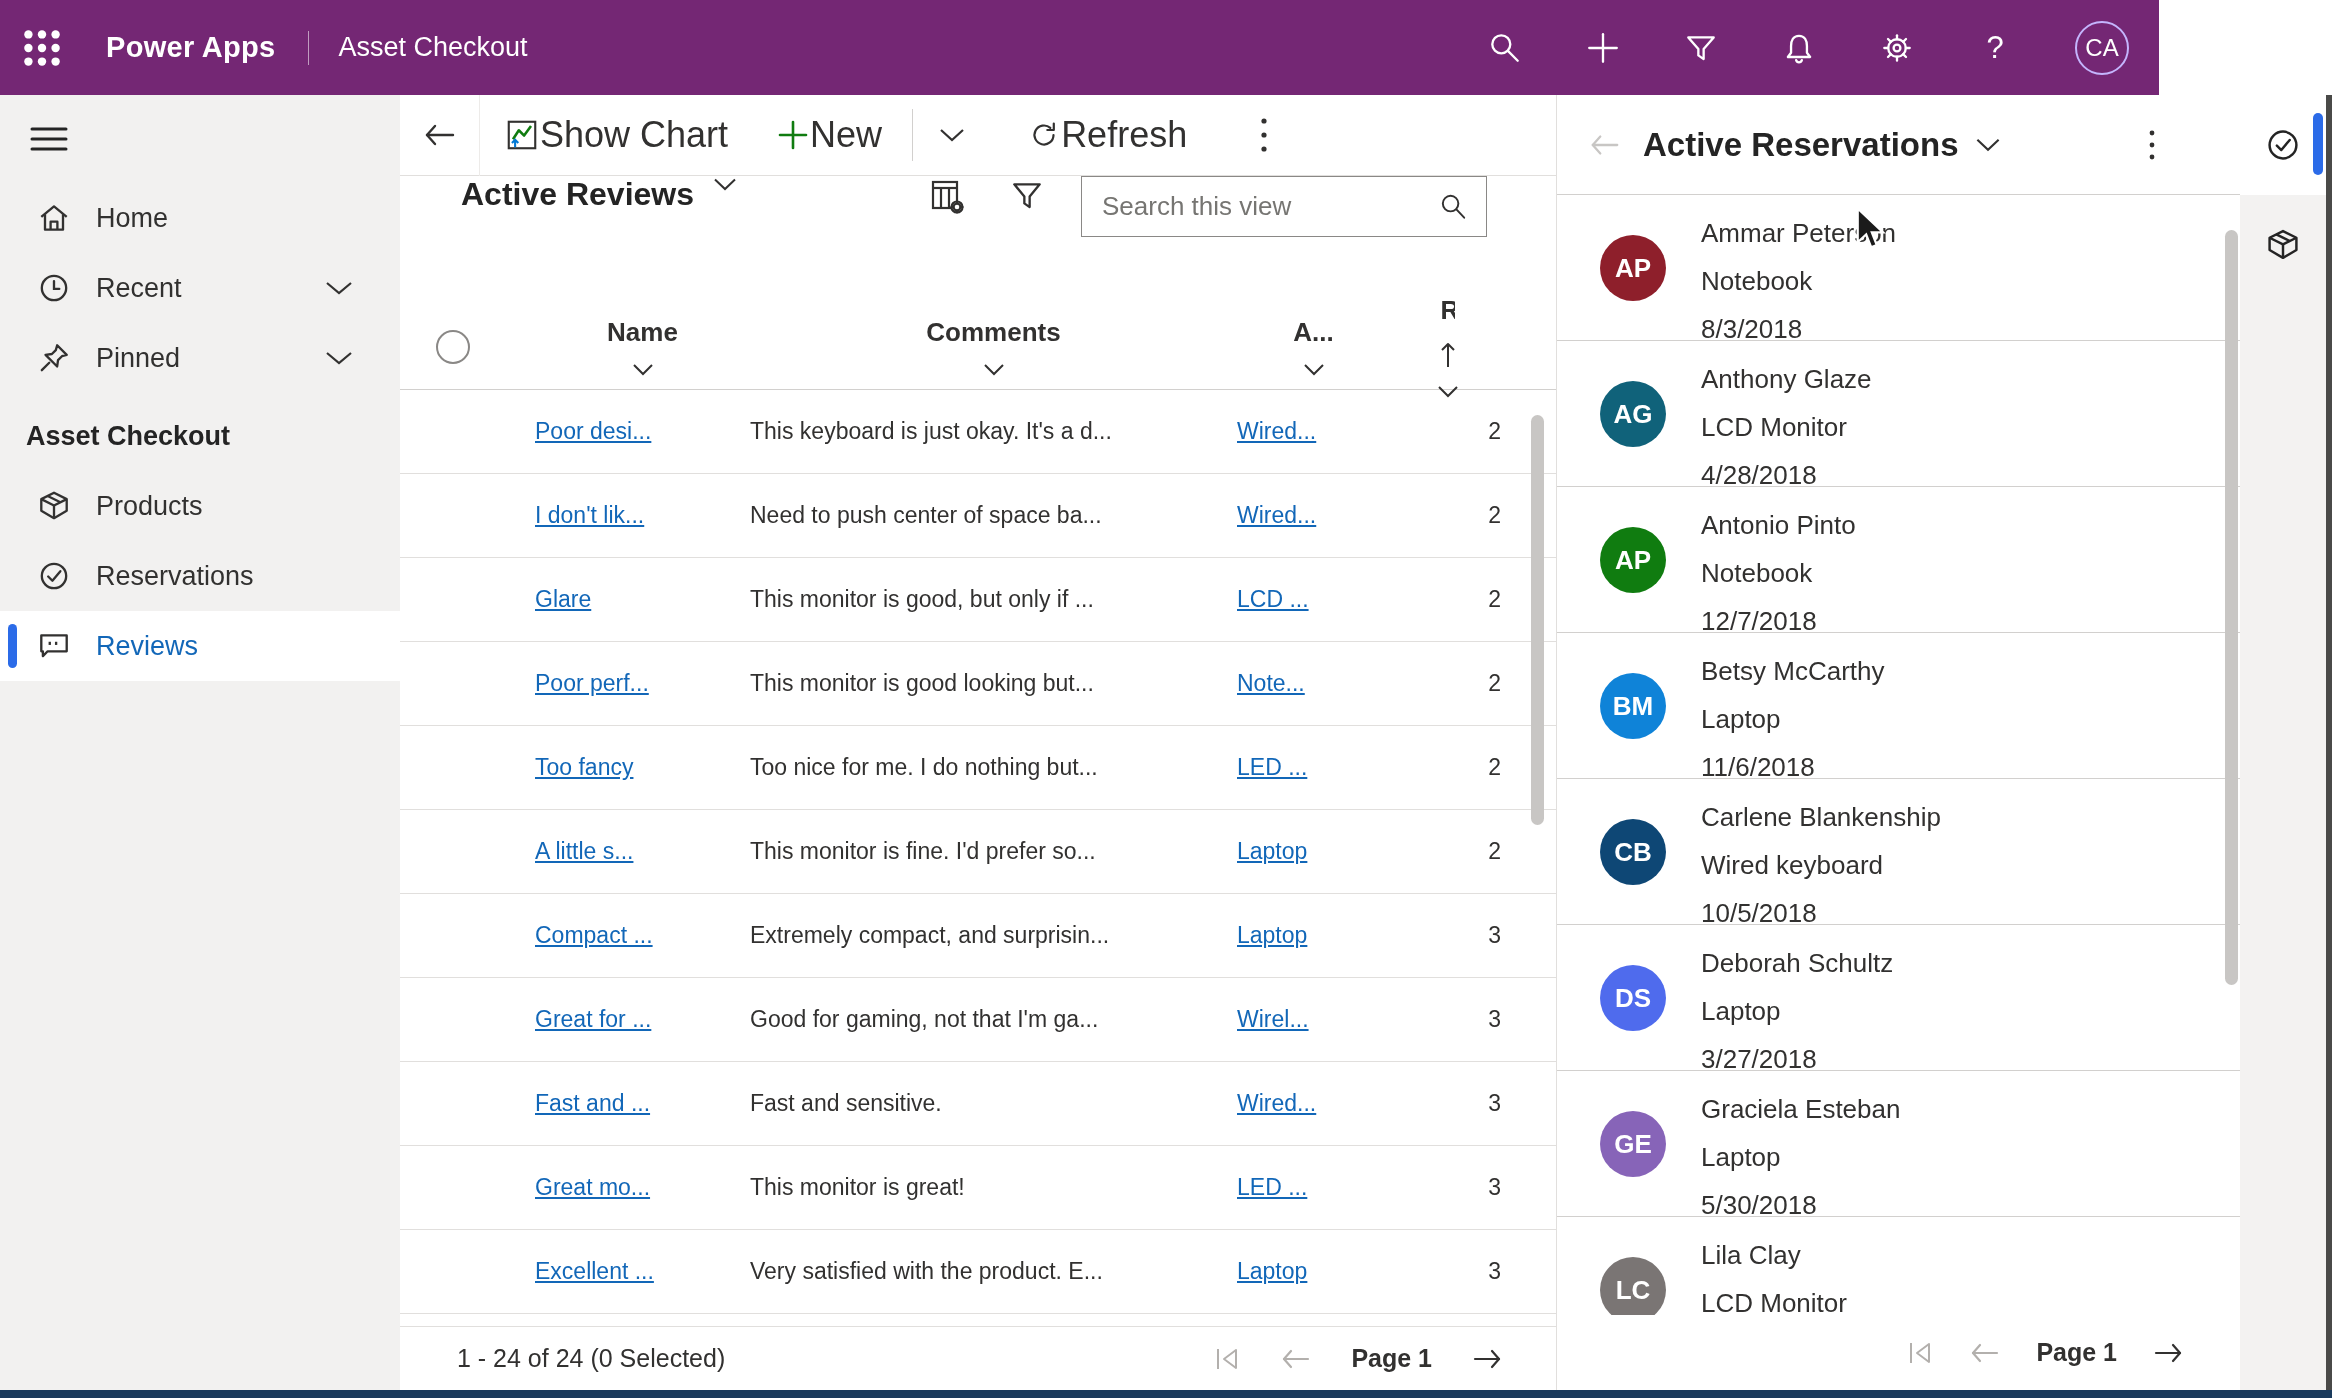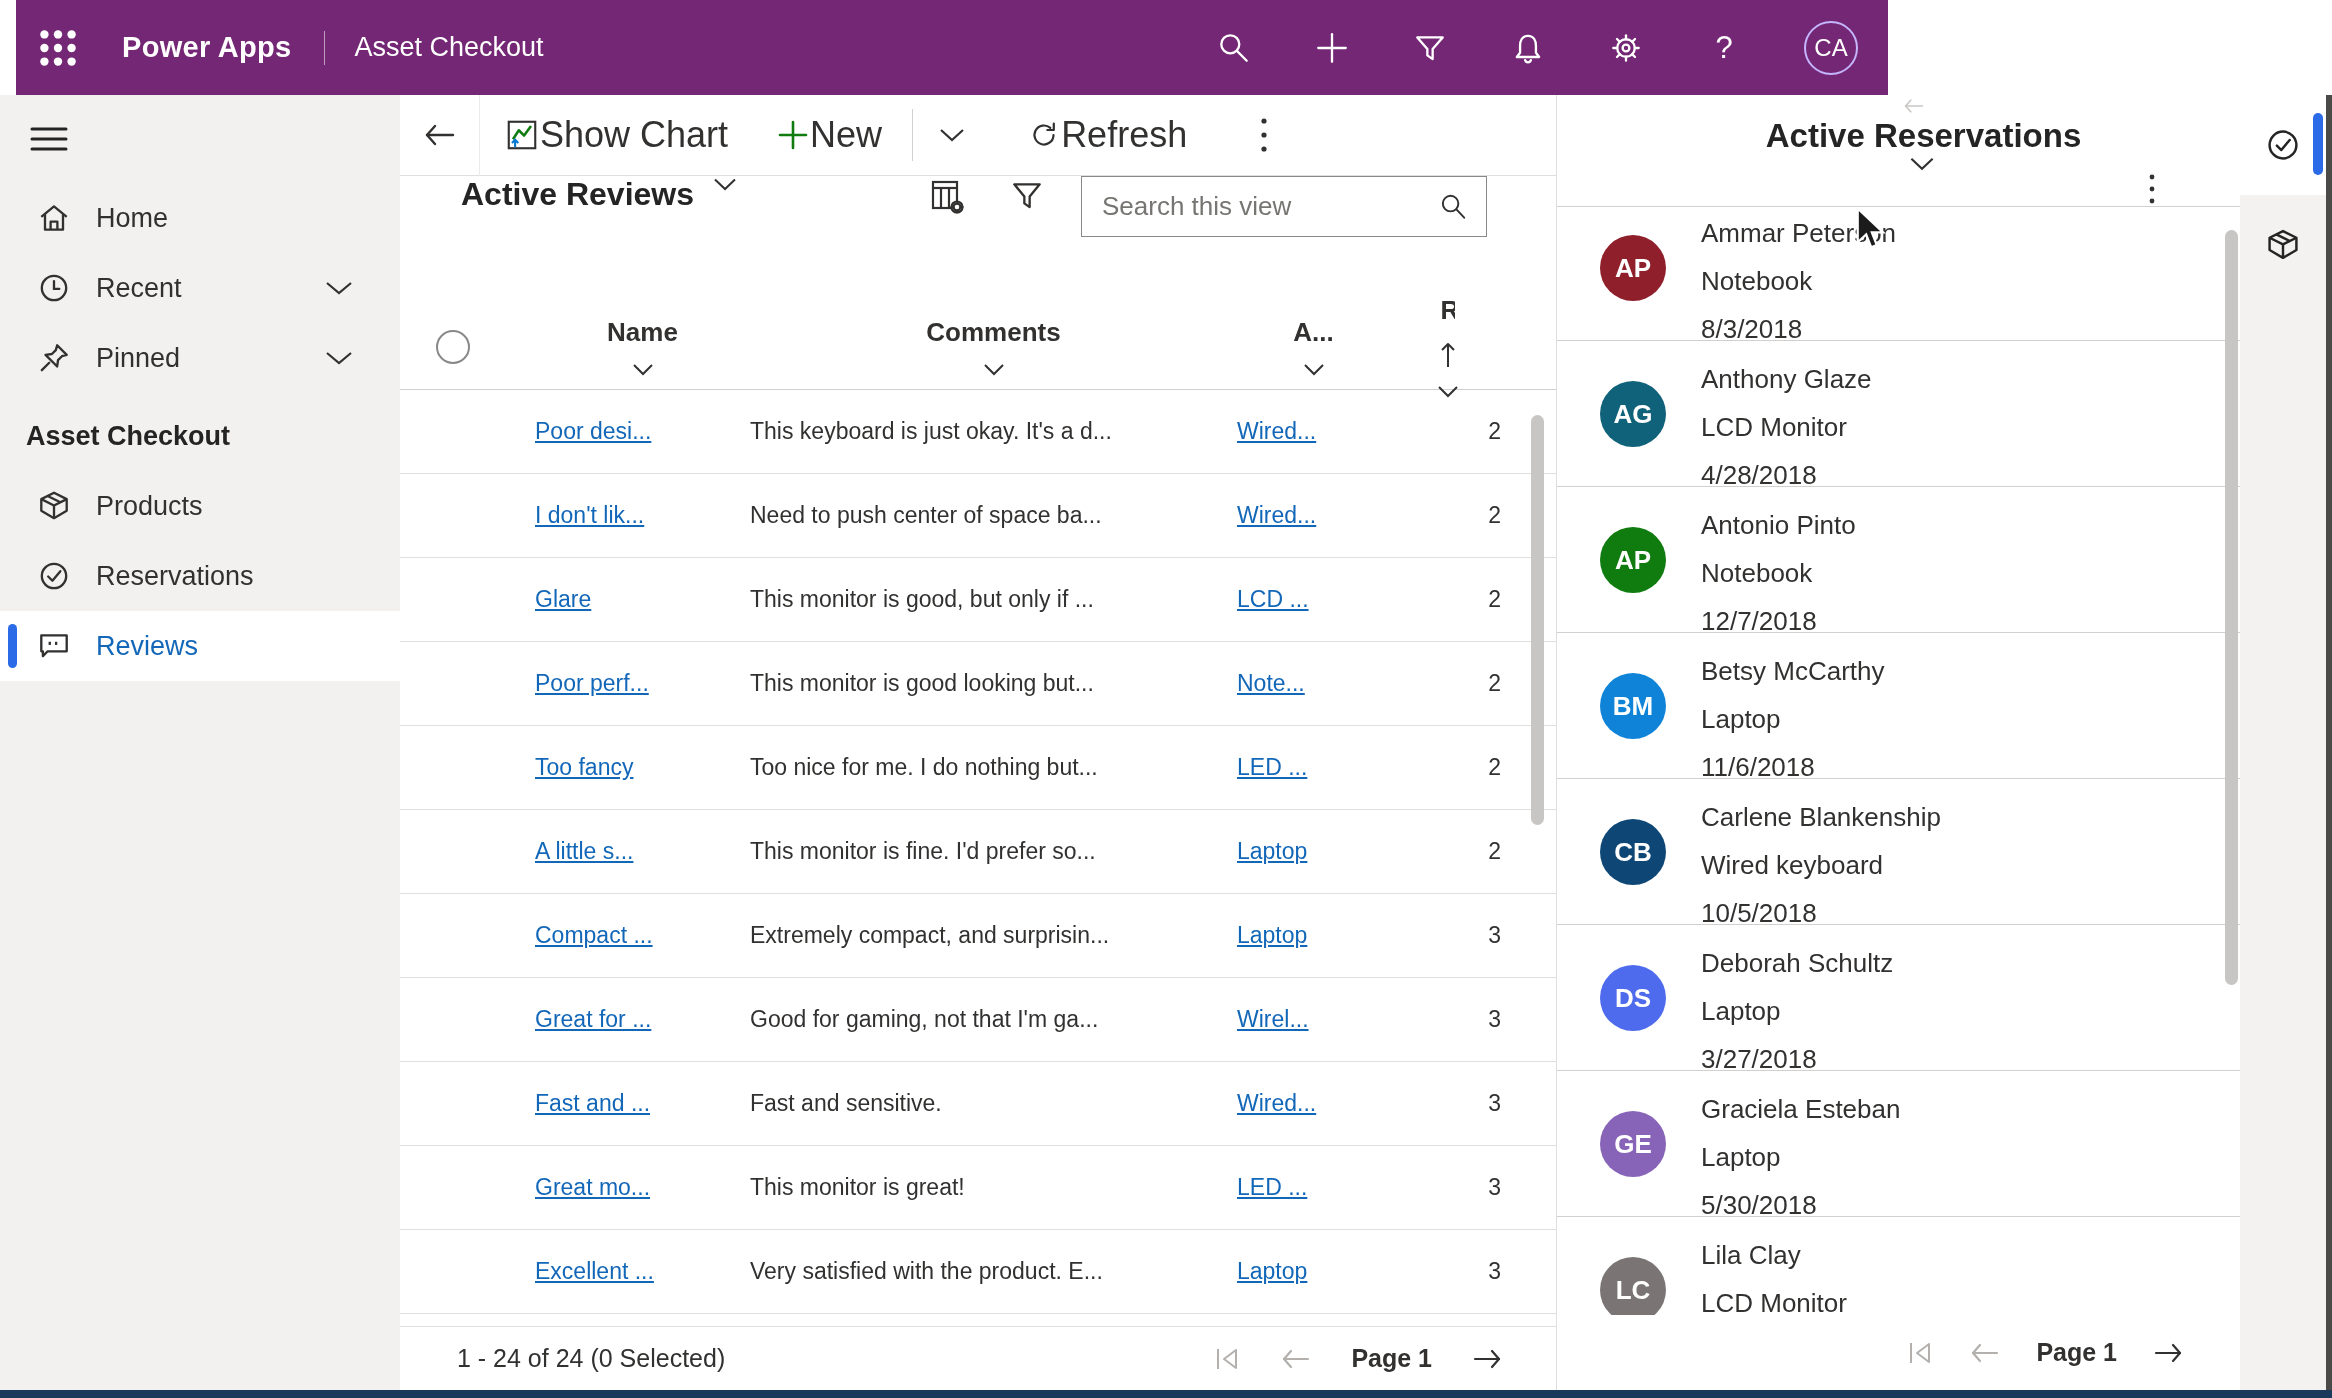--- a/index.html
+++ b/index.html
@@ -1,22 +1,22 @@
 <!DOCTYPE html>
 <html><head>
 <meta charset="utf-8">
 <style>
   * { margin:0; padding:0; box-sizing:border-box; }
   html,body { width:2332px; height:1398px; overflow:hidden; background:#fff;
     font-family:"Liberation Sans", sans-serif; color:#323130; }
   svg { display:block; }
 
   
-  #topbar { position:absolute; left:0; top:0; width:1872px; height:95px;
-    background:#742774; display:flex; align-items:center; color:#fff;margin-left:16px; }
+  #topbar { position:absolute; left:0; top:0; width:2159px; height:95px;
+    background:#742774; display:flex; align-items:center; color:#fff; }
   .tb-waffle { width:84px; height:95px; display:flex; align-items:center; justify-content:center; cursor:pointer; }
   .tb-brand { font-size:29px; font-weight:700; letter-spacing:.3px; margin-left:22px; }
   .tb-div { width:1px; height:34px; background:rgba(255,255,255,.55); margin:0 30px 0 32px; }
   .tb-title { font-size:27px; }
   .tb-right { margin-left:auto; display:flex; align-items:center; gap:62px; padding-right:30px; }
   .tb-icon { width:36px; height:36px; display:flex; align-items:center; justify-content:center; cursor:pointer; }
   .tb-help { font-size:31px; color:#fff; }
   .tb-avatar { width:54px; height:54px; border:2px solid #c4b5fd; border-radius:50%;
     display:flex; align-items:center; justify-content:center; font-size:24px; }
 
@@ -69,21 +69,21 @@
   .gf-summary { font-size:25px; }
   .pager { margin-left:auto; display:flex; align-items:center; gap:38px; }
   .pager .pg { font-size:25px; font-weight:700; }
   .picon { cursor:pointer; display:flex; align-items:center; }
 
   .vscroll { position:absolute; border-radius:7px; background:#C8C6C4; }
 
   
   #panel { position:absolute; left:1556px; top:95px; width:684px; height:1295px; background:#fff;
     border-left:1px solid #E1DFDD; }
-  #panelheader { height:112px; border-bottom:1px solid #D2D0CE; display:flex; align-items:center; padding:0 0 0 30px;flex-direction:column; }
+  #panelheader { height:100px; border-bottom:1px solid #D2D0CE; display:flex; align-items:center; padding:0 0 0 30px; }
   .ph-title { font-size:33px; font-weight:600; color:#242424; margin-left:20px; }
   .ph-chev { margin-left:16px; cursor:pointer; }
   .ph-more { margin-left:auto; margin-right:84px; cursor:pointer; }
   #panellist { position:absolute; left:0; top:100px; width:684px; height:1120px; overflow:hidden; }
   .pitem { height:146px; border-bottom:1px solid #D2D0CE; display:flex; padding-left:43px; cursor:pointer; position:relative; }
   .avatar { width:66px; height:66px; border-radius:50%; margin-top:40px; flex:0 0 66px;
     display:flex; align-items:center; justify-content:center; color:#fff; font-size:26px; font-weight:700; }
   .ptext { margin-left:35px; padding-top:14px; }
   .ptext div { font-size:26px; line-height:48px; white-space:nowrap; }
   #panelfooter { position:absolute; left:0; bottom:0; width:684px; height:75px;

